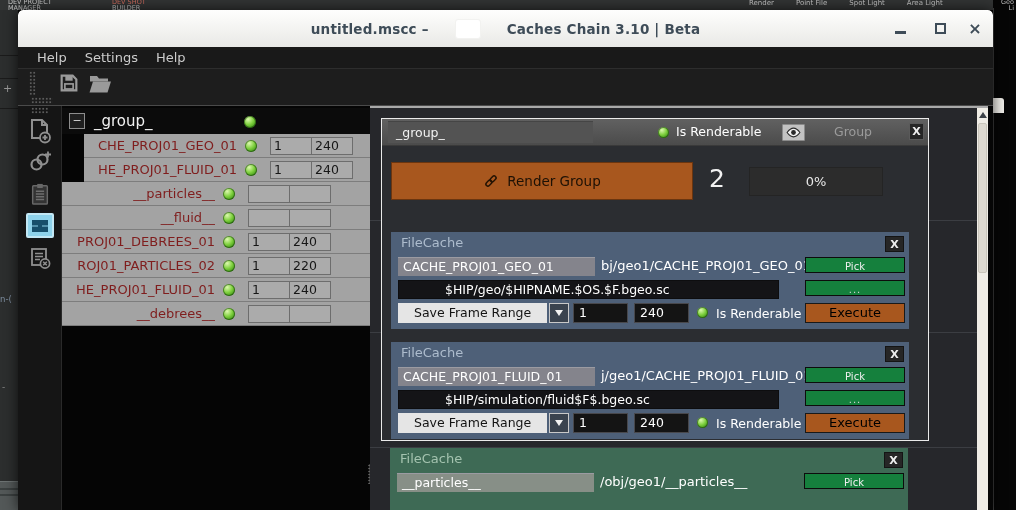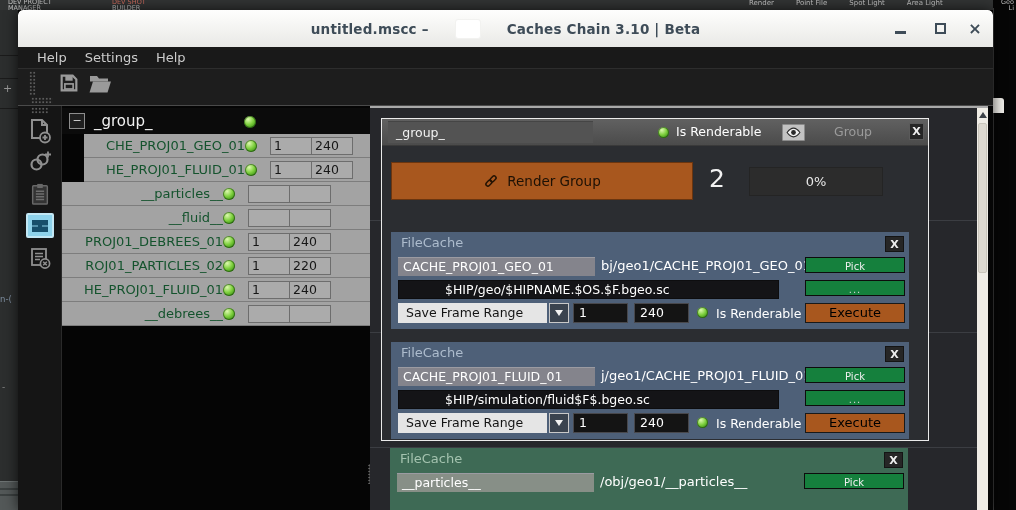--- a/index.html
+++ b/index.html
@@ -68,21 +68,21 @@
   .collapsebox { width:16px; height:16px; margin-left:7px; border:1px solid #8d8d8d; background:#1f1f1f;
                  color:#d8d8d8; font-size:11px; line-height:13px; text-align:center; }
   .theader .tname { color:#f2f2f2; font-size:15px; margin-left:9px; }
   .led { width:12px; height:12px; border-radius:50%;
          background:radial-gradient(circle at 35% 28%, #dcf8ae, #7ed03e 45%, #41961a 78%, #2d6e10);
          box-shadow:0 0 0 1px rgba(20,60,8,.55) inset; flex:none; }
   .trows { position:absolute; left:0; top:28px; width:308px; }
   .trow { display:flex; align-items:center; height:24px; background:#a3a3a3;
           border-bottom:1px solid #7d7d7d; padding-right:39px; }
   .trow.child { margin-left:22px; padding-right:17px; }
-  .tlabel { flex:1; text-align:right; color:#14532d; font-size:13px; 
+  .tlabel { flex:1; text-align:right; color:#7f1d1d; font-size:13px; margin-right:8px;
             white-space:nowrap; overflow:hidden; }
   .trow .led { width:12px; height:12px; }
   .tbox { height:18px; background:#ababab; border:1px solid #6d6d6d; color:#161616;
           font-size:12.5px; line-height:16px; padding-left:3px; overflow:hidden; flex:none; }
   .tbox.b1 { width:41px; margin-left:13px; border-right:none; }
   .tbox.b2 { width:42px; }
 
   .splitgrip { position:absolute; left:350px; top:358px; width:5px; height:20px;
                background-image:radial-gradient(#6a6a6a 0.8px, transparent 1px);
                background-size:2.6px 3px; }
@@ -140,21 +140,21 @@
   .card.green .cpathlabel { text-align:left; width:250px; }
   .cfile { left:7px; top:48px; width:381px; background:#141417; border:1px solid #0d0d0f;padding-left:46px; }
   .cbtn { position:absolute; left:414px; width:100px; height:16px; background:#15803d;
           border:1px solid #0c0c0c; color:#f0f0f0; font-size:10px; text-align:center;
           line-height:17px; }
   .cbtn.pick { top:25px; }
   .cbtn.more { top:48px; color:#d6d6d6; letter-spacing:1px; }
   .cbtn.exec { top:71px; height:20px; background:#a8571e; border:1px solid #191919;
                color:#000000; font-size:13px; font-weight:500; }
   .ccombo { position:absolute; left:7px; top:71px; width:149px; height:20px; background:#e5e5e5;
-            color:#141414; font-size:12.5px; line-height:19px; padding-left:8px; }
+            color:#141414; font-size:12.5px; line-height:19px; padding-left:16px; }
   .cdd { position:absolute; left:158px; top:71px; width:20px; height:20px; background:#3a434f;
          border:1px solid #c9c9c9; display:flex; align-items:center; justify-content:center; }
   .cdd i { width:0; height:0; border-left:4.5px solid transparent; border-right:4.5px solid transparent;
            border-top:6px solid #f2f2f2; }
   .cnum { position:absolute; top:71px; height:20px; background:#141414; border:1px solid #48484c;
           color:#fff; font-size:12.5px; line-height:18px; padding-left:5px; }
   .cn1 { left:182px; width:55px; }
   .cn2 { left:243px; width:55px; }
   .card .led { position:absolute; left:306px; top:75px; width:11px; height:11px; }
   .crenderable { position:absolute; left:325px; top:74px; color:#fff; font-size:12.5px; }

